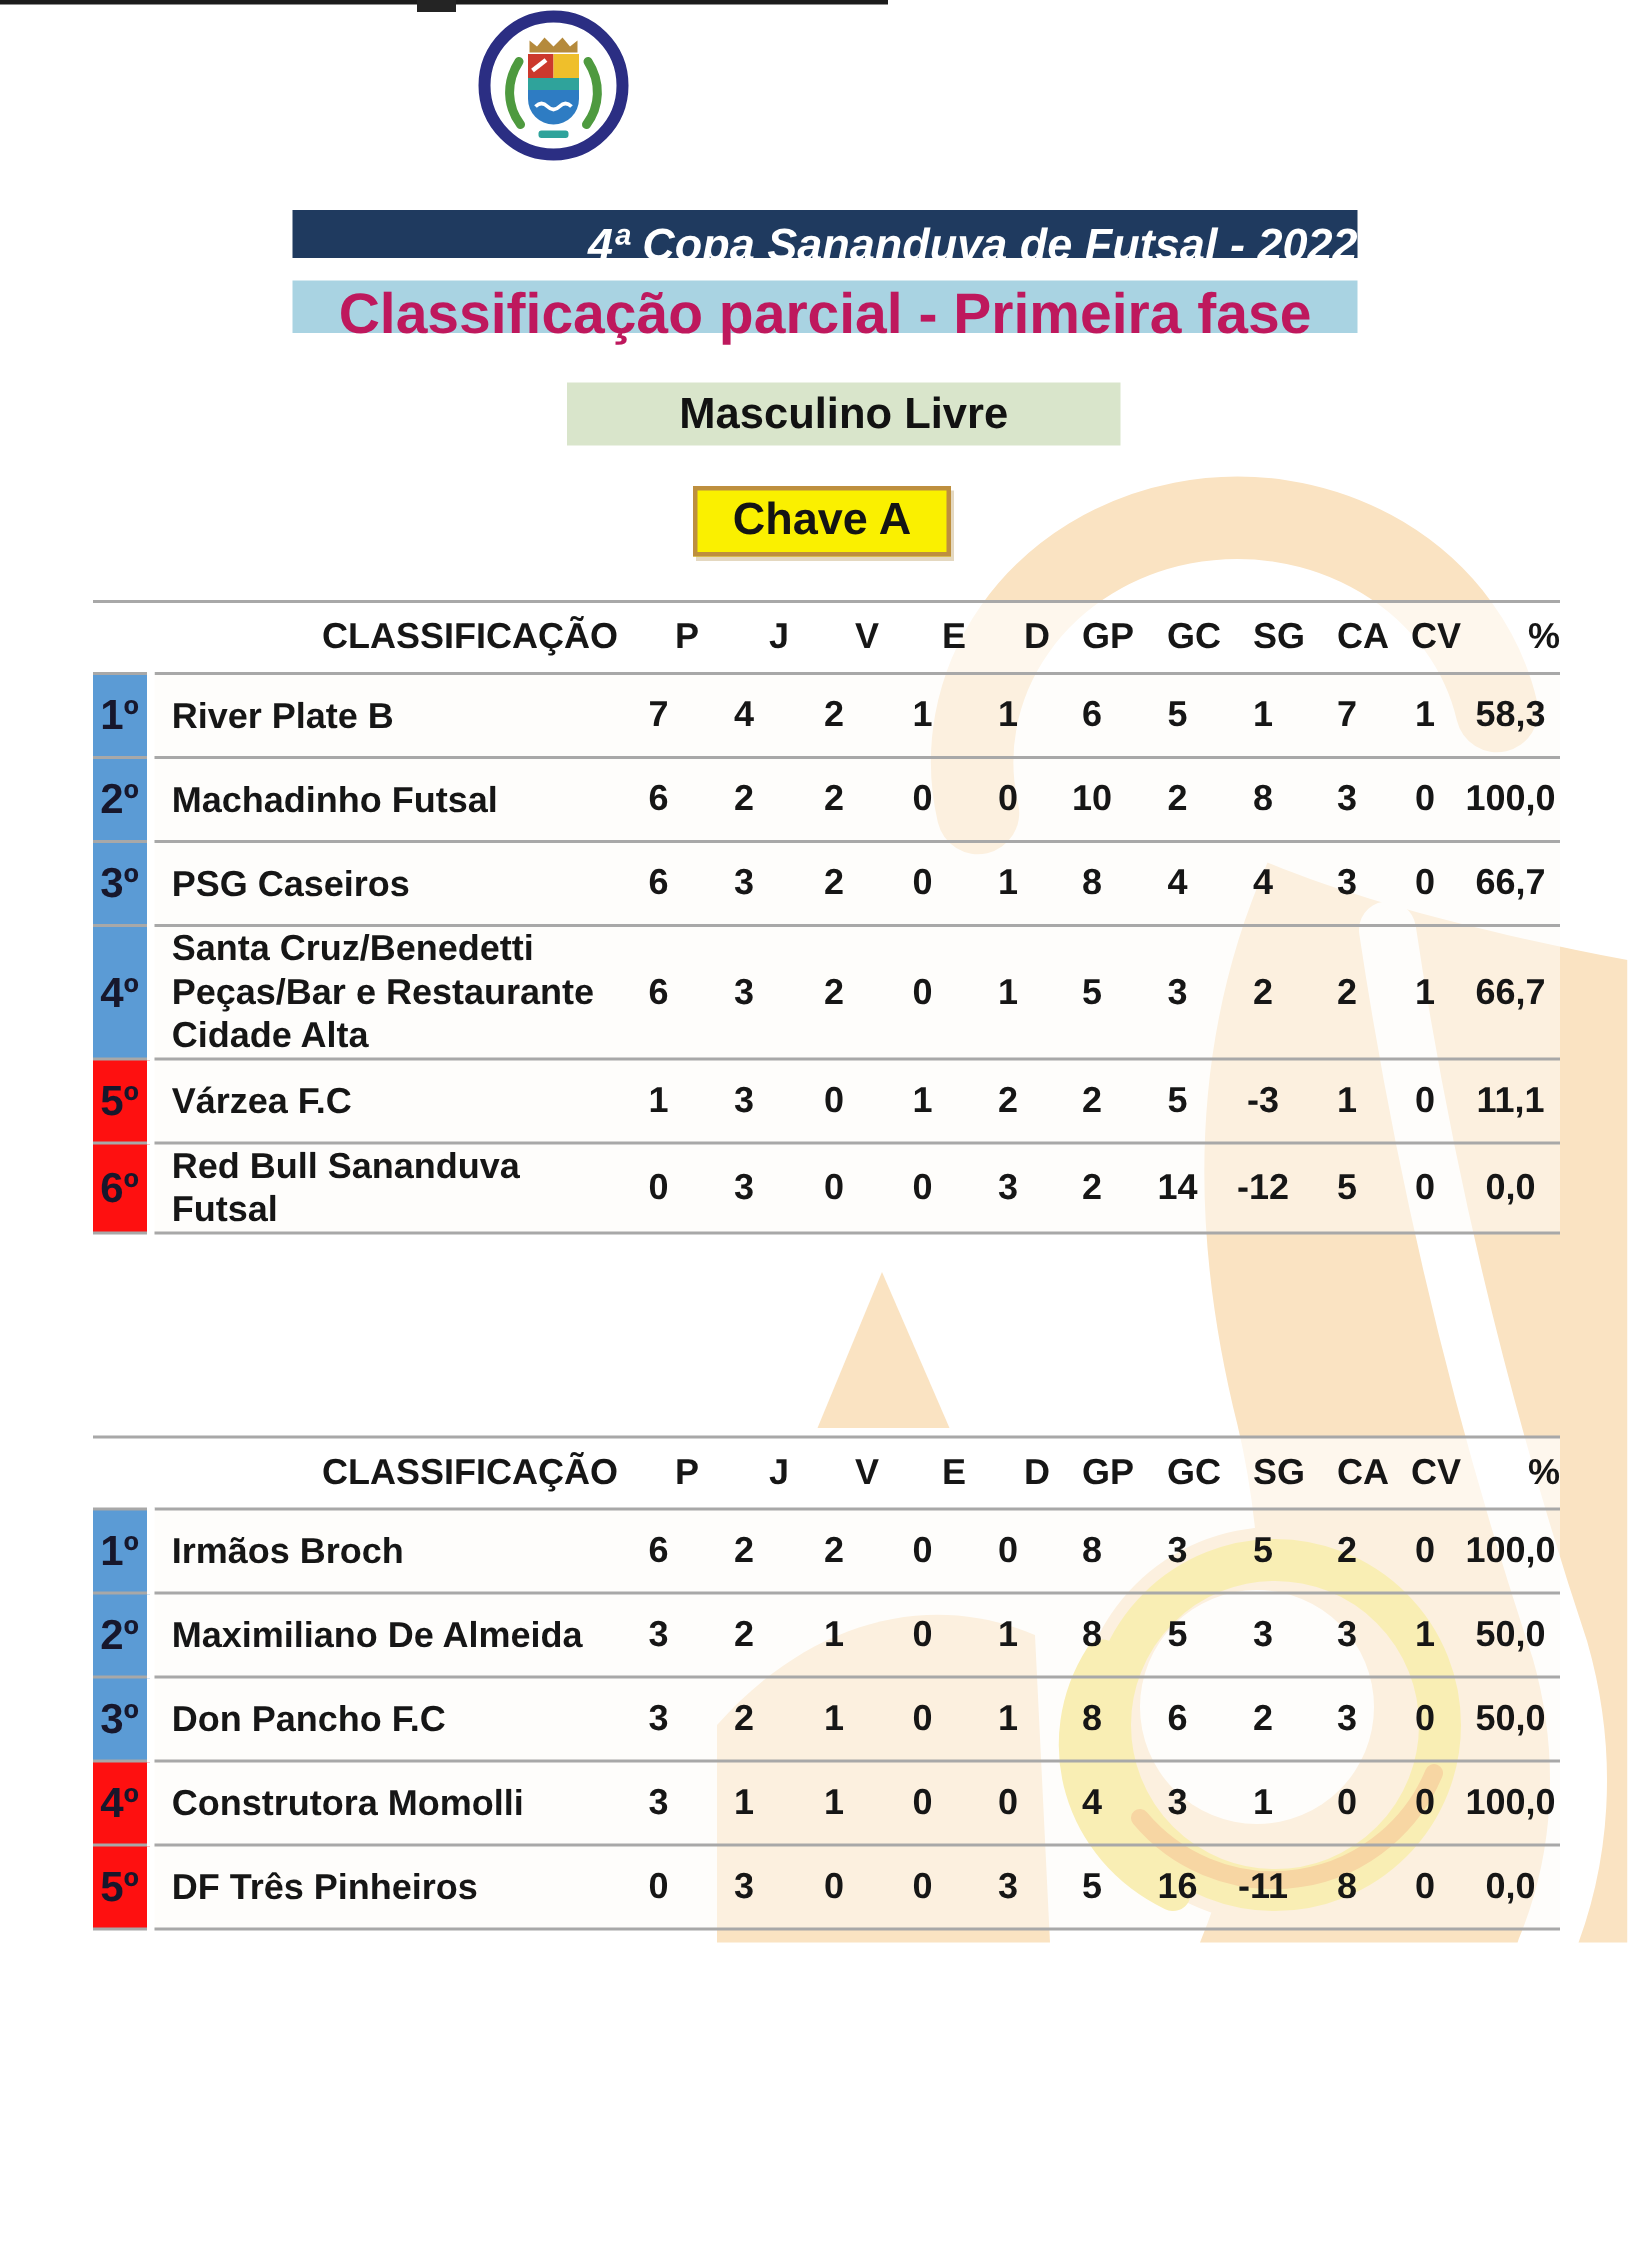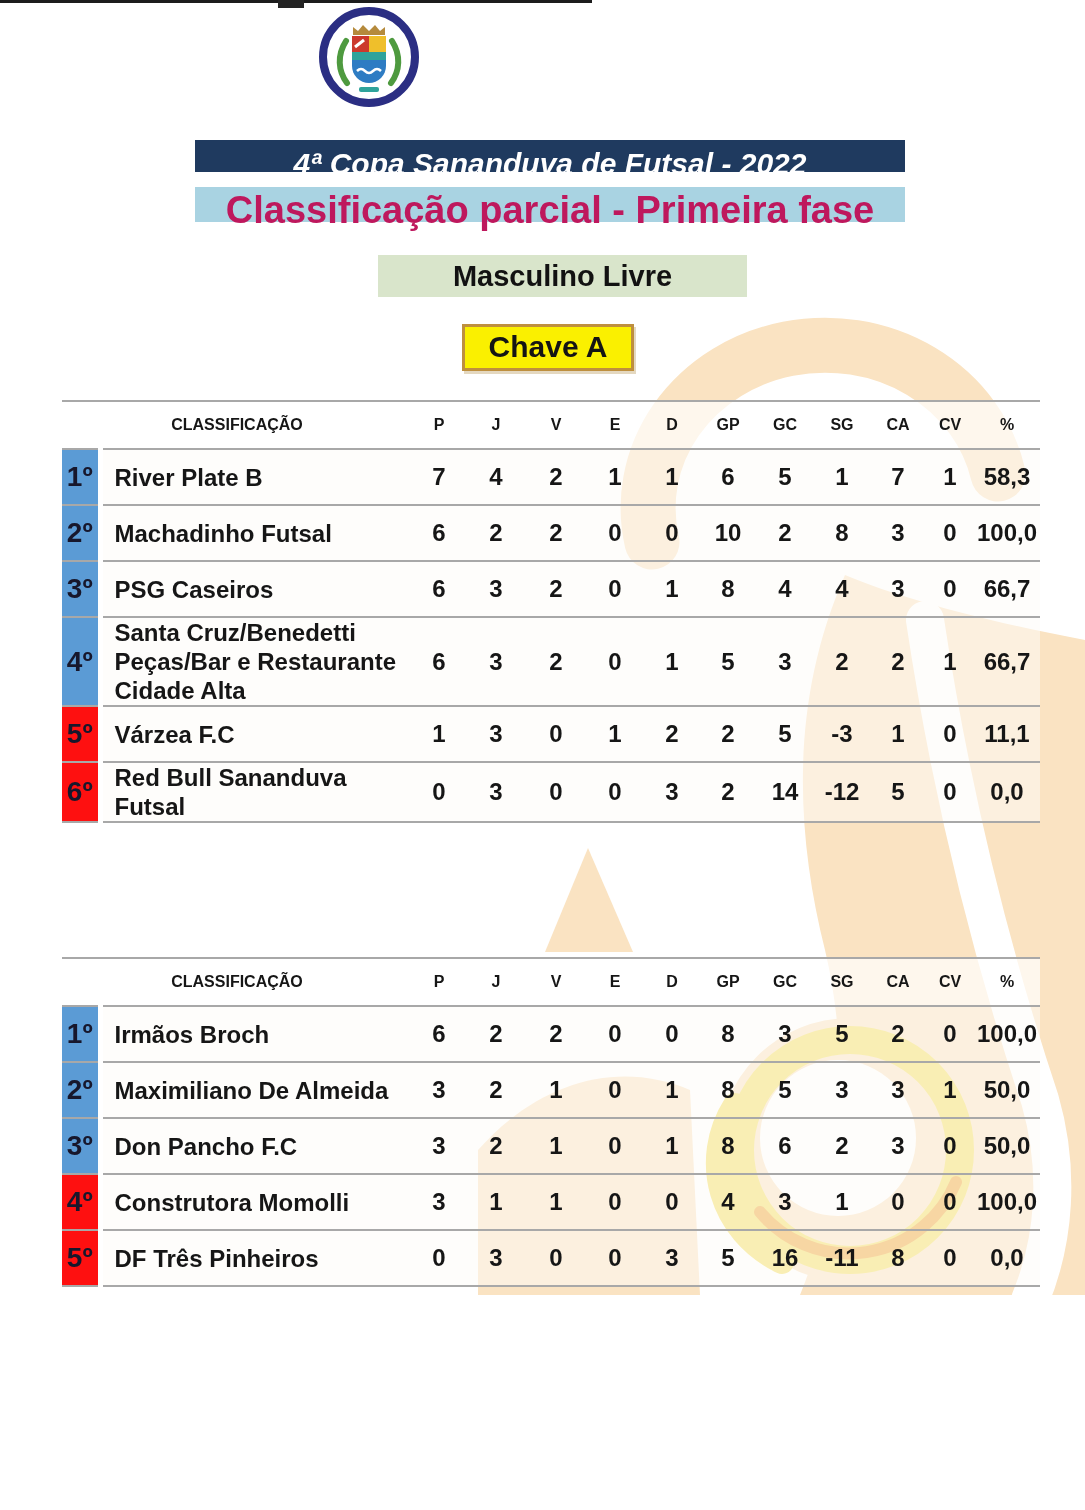--- a/index.html
+++ b/index.html
@@ -23,21 +23,21 @@
   
   .logo-block { position:absolute; left:313px; top:5px; display:flex; align-items:flex-start; z-index:2; }
   .logo-text  { width:378px; text-align:center; margin-left:2px; }
   .gov-line   { color:var(--brand-red,#C03030); font-size:27px; font-weight:bold; line-height:30px; margin-top:8px; }
   .city-name  { color:var(--brand-blue,#2E3192); font-size:62px; font-weight:bold; line-height:58px; margin-top:-5px; letter-spacing:-1px; }
 
   
   .bar { position:absolute; left:195px; width:710px; text-align:center; z-index:2; box-sizing:border-box; }
   .bar.navy {
     top:140px; height:32px; background:var(--navy,#1F3A5F);
-    color:#fff; font-weight:bold; font-style:italic; font-size:30px; line-height:47px;
+    color:#fff; font-weight:bold; font-style:italic; font-size:30px; line-height:47px;text-align:right;
   }
   .bar.lightblue {
     top:187px; height:35px; background:var(--light-blue,#A9D3E2);
     color:#be185d; font-weight:bold; font-size:38px; line-height:46px;
   }
   .category-box {
     position:absolute; left:378px; top:255px; width:369px; height:42px;
     background:var(--green-box,#D9E5CB); color:#121212;
     font-weight:bold; font-size:29px; line-height:42px; text-align:center; z-index:2;
   }
@@ -57,22 +57,22 @@
   }
   #tableA { top:400px; }
   #tableB { top:957px; }
 
   .standings thead tr { border-top:2px solid var(--line,#A8A8A8); }
   .standings tbody tr { border-top:2px solid var(--line,#A8A8A8); }
   .standings tbody tr:last-child { border-bottom:2px solid var(--line,#A8A8A8); }
 
   .standings th {
     background:rgba(255,255,255,0.70);
-    font-weight:bold; font-size:16px; color:#161616;
-    height:46px; text-align:center; padding:0;
+    font-weight:bold; font-size:24px; color:#161616;
+    height:46px; text-align:right; padding:0;
   }
   .standings td {
     background:rgba(253,252,248,0.55);
     font-weight:bold; font-size:24px; color:#161616;
     height:54px; padding:0;
   }
   td.rank {
     text-align:center; font-size:28px; color:#17172c;
     border-right:5px solid #ffffff;
   }

